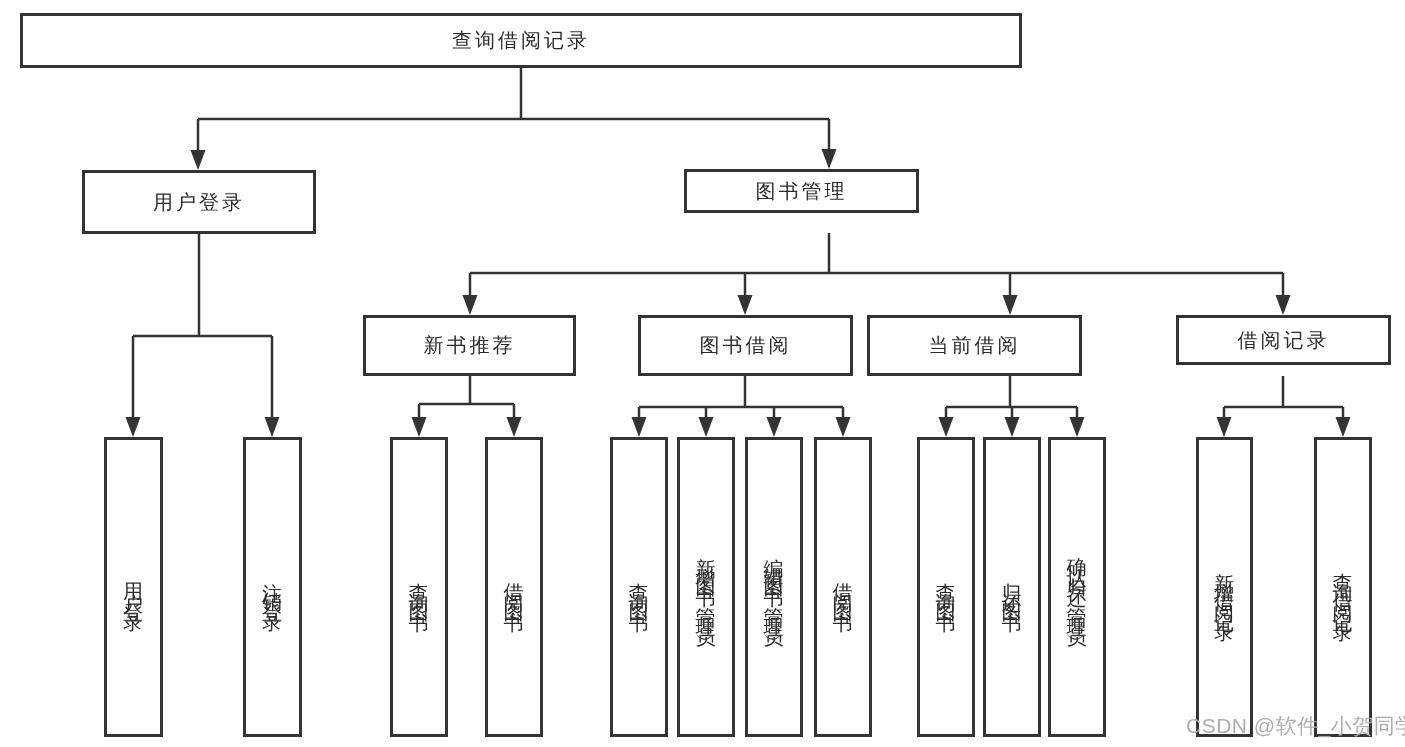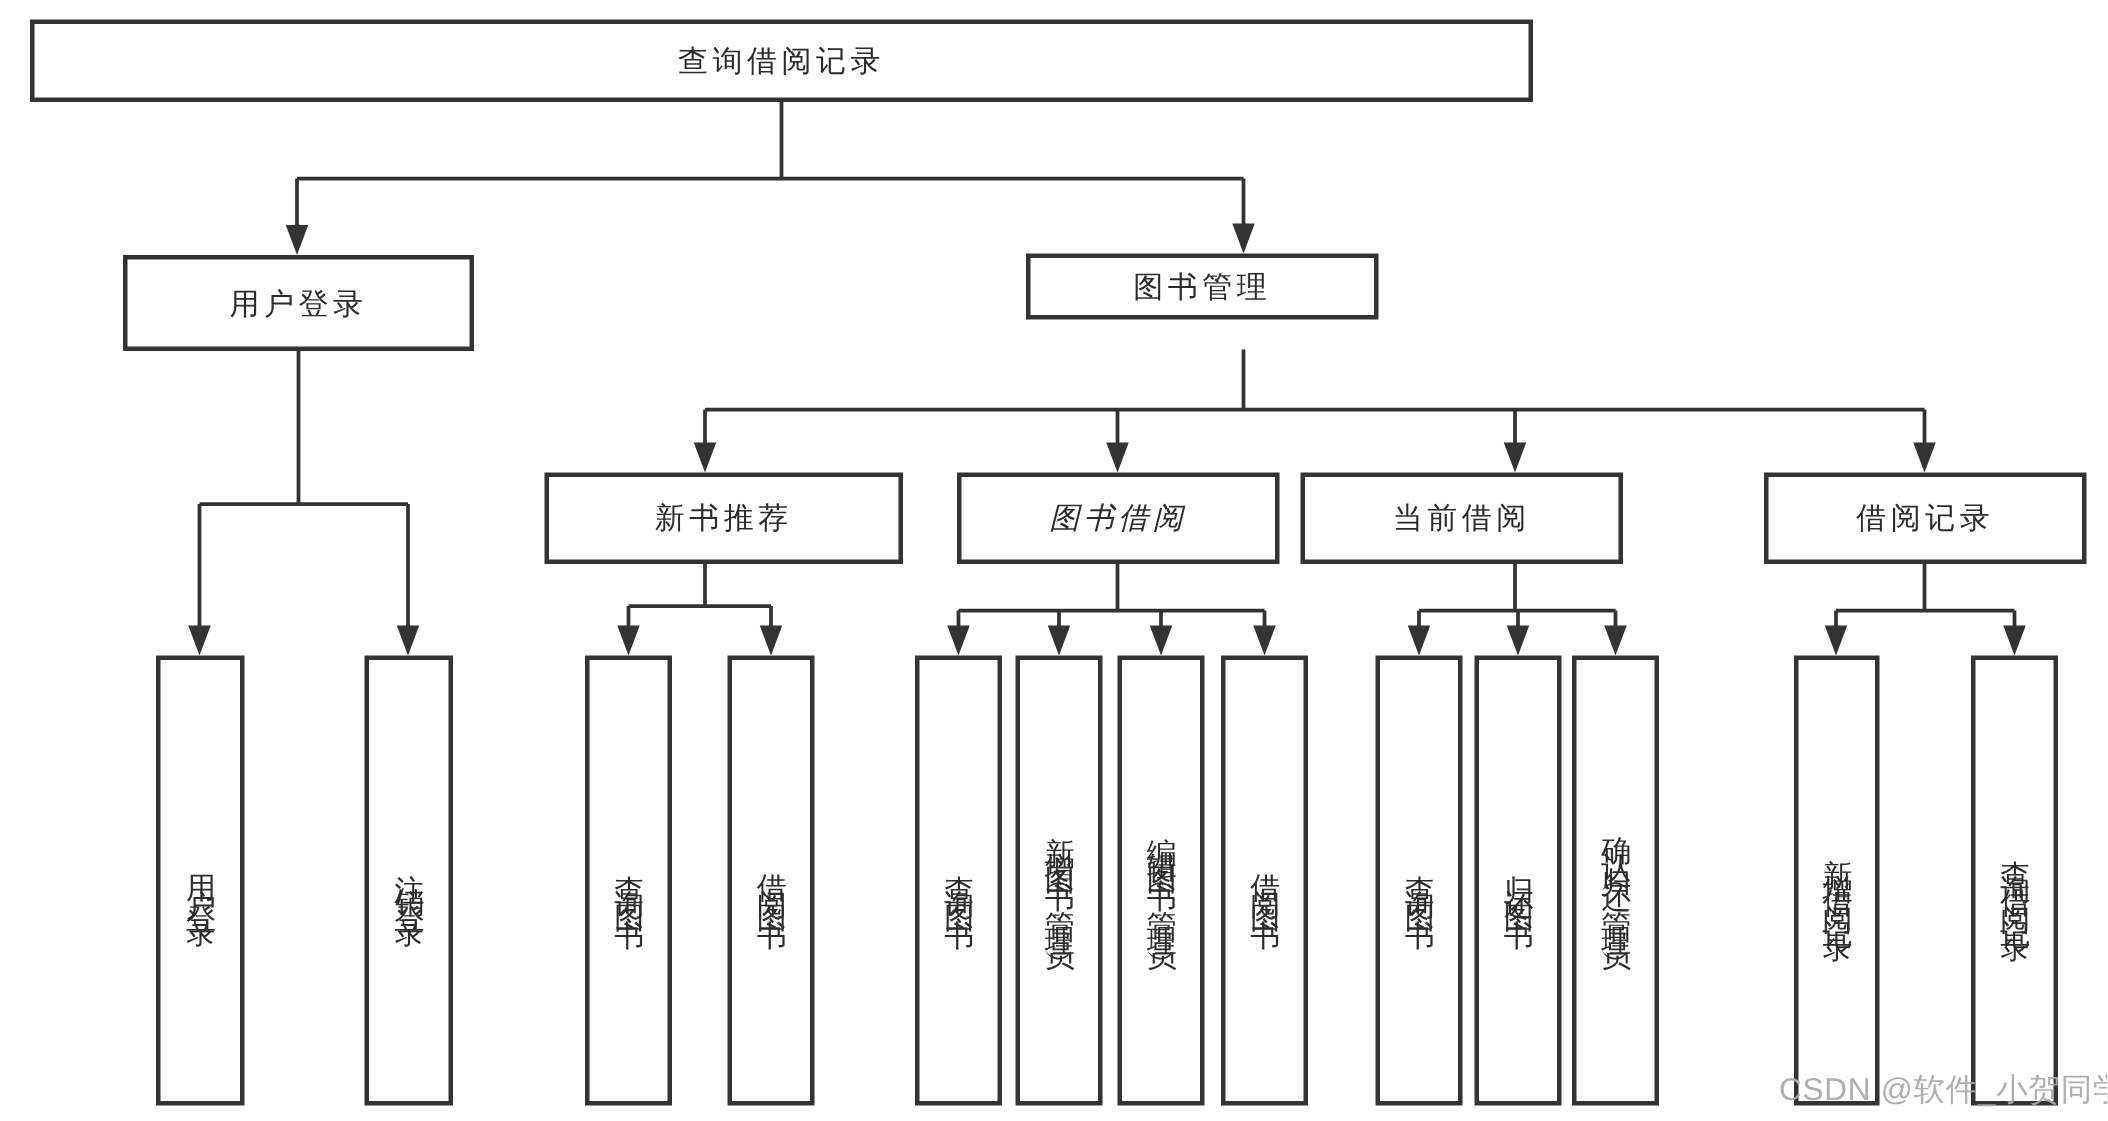--- a/index.html
+++ b/index.html
@@ -75,30 +75,30 @@
     <span>查询借阅记录</span>
   </div>
 
   <div class="node hbox" style="left:82px;top:170px;width:234px;height:64px;">
     <span>用户登录</span>
   </div>
   <div class="node hbox" style="left:684px;top:169px;width:235px;height:44px;align-items:center;">
     <span>图书管理</span>
   </div>
 
-  <div class="node hbox" style="left:363px;top:315px;width:239px;height:61px;">
+  <div class="node hbox" style="left:363px;top:315px;width:213px;height:61px;">
     <span>新书推荐</span>
   </div>
-  <div class="node hbox" style="left:638px;top:315px;width:215px;height:61px;font-style:italic;">
+  <div class="node hbox" style="left:638px;top:315px;width:215px;height:61px;">
     <span>图书借阅</span>
   </div>
   <div class="node hbox" style="left:867px;top:315px;width:215px;height:61px;">
     <span>当前借阅</span>
   </div>
-  <div class="node hbox" style="left:1176px;top:315px;width:215px;height:61px;">
+  <div class="node hbox" style="left:1176px;top:315px;width:215px;height:50px;">
     <span>借阅记录</span>
   </div>
 
   <div class="node vbox" style="left:104px;width:59px;">
     <span>用户登录</span>
   </div>
   <div class="node vbox" style="left:243px;width:59px;">
     <span>注销登录</span>
   </div>
 

